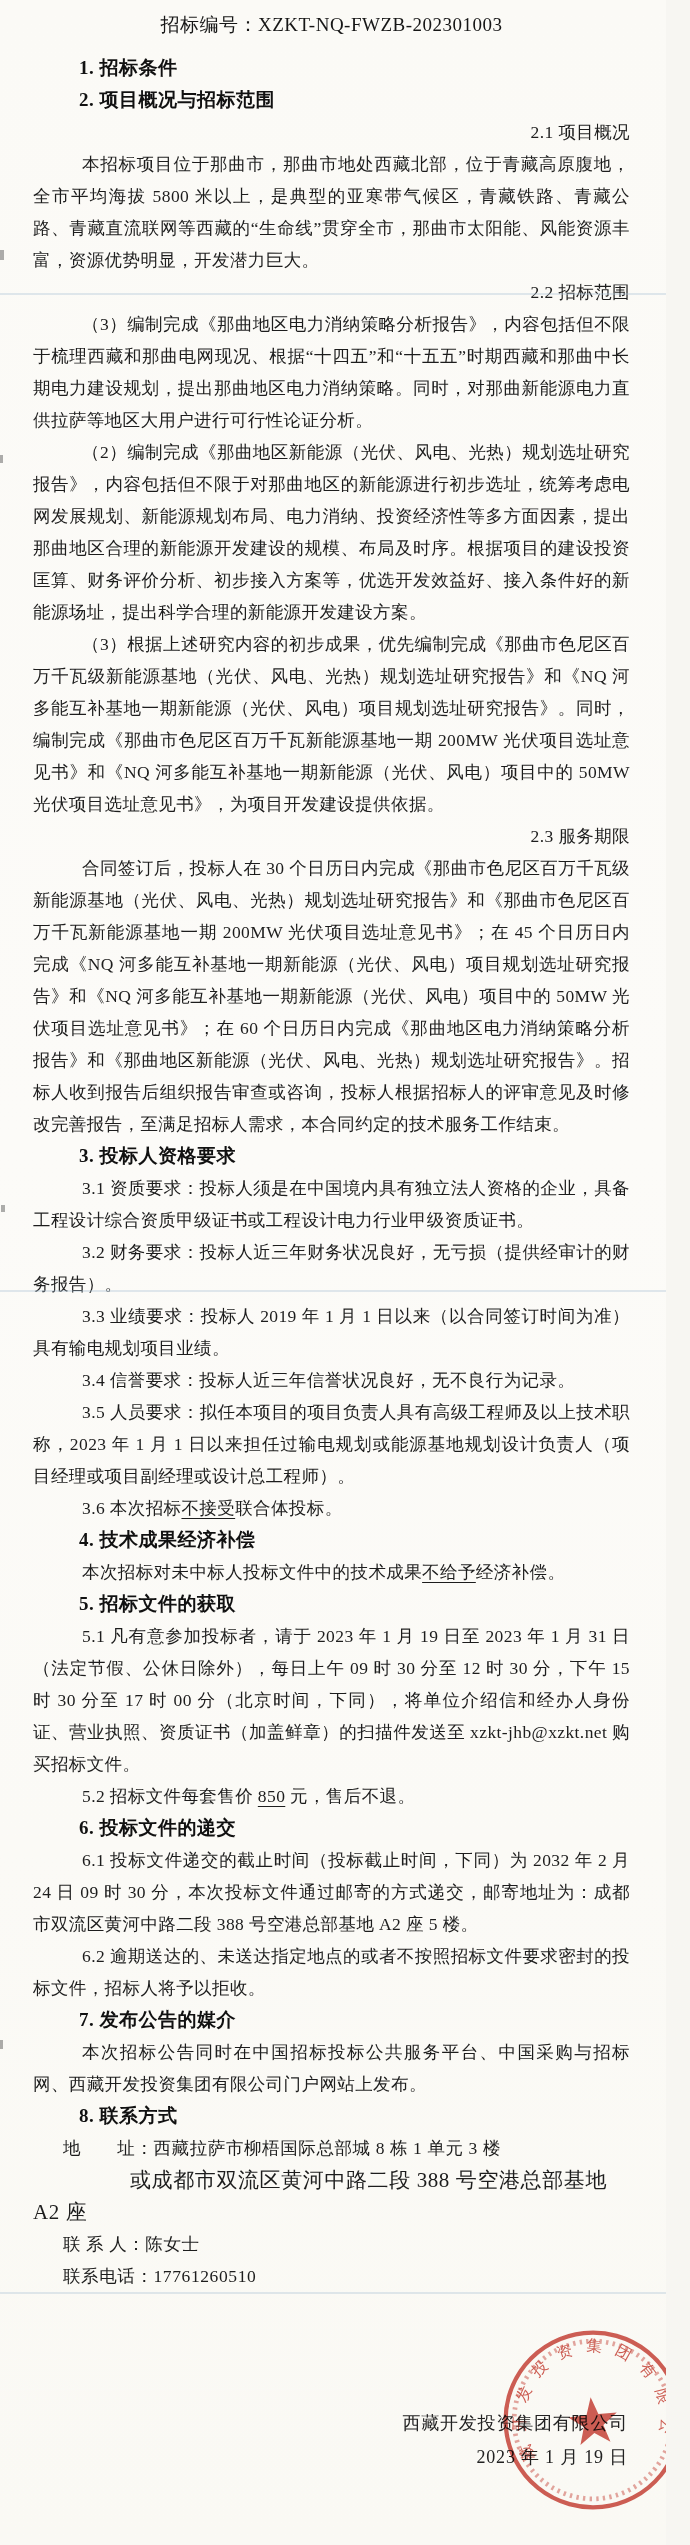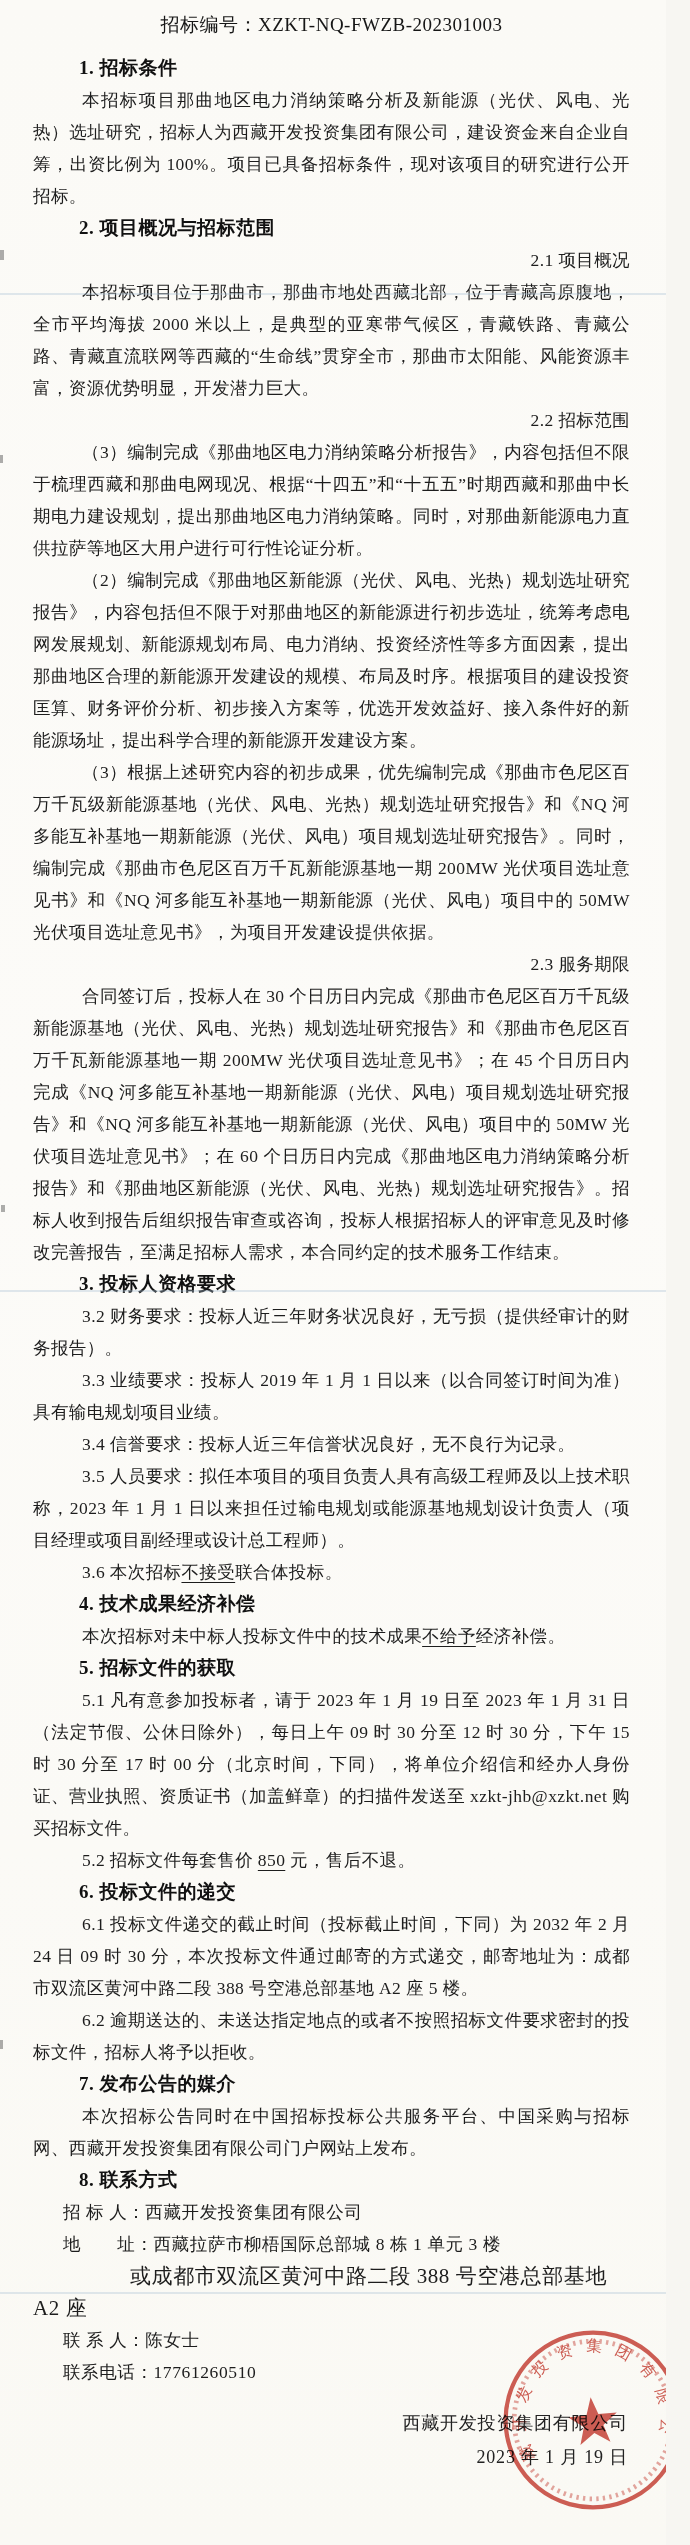--- a/index.html
+++ b/index.html
@@ -58,33 +58,33 @@
   .speck{position:absolute;background:#4c4c4c;opacity:.45;z-index:1;}
 </style>
 </head>
 <body>
 
 <div class="page">
 
   <div class="doc-number">招标编号：XZKT-NQ-FWZB-202301003</div>
 
   <div class="sec-h">1. 招标条件</div>
-  <p class="body">本招标项目那曲地区电力消纳策略分析及新能源（光伏、风电、光热）选址研究，招标人为西藏开发投资集团有限公司，建设资金来自企业自筹，出资比例为 100%。项目已具备招标条件，现对该项目的研究进行公开招标。</p>
 
   <div class="sec-h">2. 项目概况与招标范围</div>
   <div class="sub-h">2.1 项目概况</div>
-  <p class="body">本招标项目位于那曲市，那曲市地处西藏北部，位于青藏高原腹地，全市平均海拔 2000 米以上，是典型的亚寒带气候区，青藏铁路、青藏公路、青藏直流联网等西藏的“生命线”贯穿全市，那曲市太阳能、风能资源丰富，资源优势明显，开发潜力巨大。</p>
+  <p class="body">本招标项目位于那曲市，那曲市地处西藏北部，位于青藏高原腹地，全市平均海拔 5800 米以上，是典型的亚寒带气候区，青藏铁路、青藏公路、青藏直流联网等西藏的“生命线”贯穿全市，那曲市太阳能、风能资源丰富，资源优势明显，开发潜力巨大。</p>
   <div class="sub-h">2.2 招标范围</div>
   <p class="body">（3）编制完成《那曲地区电力消纳策略分析报告》，内容包括但不限于梳理西藏和那曲电网现况、根据“十四五”和“十五五”时期西藏和那曲中长期电力建设规划，提出那曲地区电力消纳策略。同时，对那曲新能源电力直供拉萨等地区大用户进行可行性论证分析。</p>
   <p class="body">（2）编制完成《那曲地区新能源（光伏、风电、光热）规划选址研究报告》，内容包括但不限于对那曲地区的新能源进行初步选址，统筹考虑电网发展规划、新能源规划布局、电力消纳、投资经济性等多方面因素，提出那曲地区合理的新能源开发建设的规模、布局及时序。根据项目的建设投资匡算、财务评价分析、初步接入方案等，优选开发效益好、接入条件好的新能源场址，提出科学合理的新能源开发建设方案。</p>
   <p class="body">（3）根据上述研究内容的初步成果，优先编制完成《那曲市色尼区百万千瓦级新能源基地（光伏、风电、光热）规划选址研究报告》和《NQ 河多能互补基地一期新能源（光伏、风电）项目规划选址研究报告》。同时，编制完成《那曲市色尼区百万千瓦新能源基地一期 200MW 光伏项目选址意见书》和《NQ 河多能互补基地一期新能源（光伏、风电）项目中的 50MW 光伏项目选址意见书》，为项目开发建设提供依据。</p>
   <div class="sub-h">2.3 服务期限</div>
   <p class="body">合同签订后，投标人在 30 个日历日内完成《那曲市色尼区百万千瓦级新能源基地（光伏、风电、光热）规划选址研究报告》和《那曲市色尼区百万千瓦新能源基地一期 200MW 光伏项目选址意见书》；在 45 个日历日内完成《NQ 河多能互补基地一期新能源（光伏、风电）项目规划选址研究报告》和《NQ 河多能互补基地一期新能源（光伏、风电）项目中的 50MW 光伏项目选址意见书》；在 60 个日历日内完成《那曲地区电力消纳策略分析报告》和《那曲地区新能源（光伏、风电、光热）规划选址研究报告》。招标人收到报告后组织报告审查或咨询，投标人根据招标人的评审意见及时修改完善报告，至满足招标人需求，本合同约定的技术服务工作结束。</p>
 
   <div class="sec-h">3. 投标人资格要求</div>
+  <p class="body">3.1 资质要求：投标人须是在中国境内具有独立法人资格的企业，具备工程设计综合资质甲级证书或工程设计电力行业甲级资质证书。</p>
   <p class="body">3.2 财务要求：投标人近三年财务状况良好，无亏损（提供经审计的财务报告）。</p>
   <p class="body">3.3 业绩要求：投标人 2019 年 1 月 1 日以来（以合同签订时间为准）具有输电规划项目业绩。</p>
   <p class="body">3.4 信誉要求：投标人近三年信誉状况良好，无不良行为记录。</p>
   <p class="body">3.5 人员要求：拟任本项目的项目负责人具有高级工程师及以上技术职称，2023 年 1 月 1 日以来担任过输电规划或能源基地规划设计负责人（项目经理或项目副经理或设计总工程师）。</p>
   <p class="body"><span>3.6 本次招标</span><span class="u">不接受</span><span>联合体投标。</span></p>
 
   <div class="sec-h">4. 技术成果经济补偿</div>
   <p class="body"><span>本次招标对未中标人投标文件中的技术成果</span><span class="u">不给予</span><span>经济补偿。</span></p>
 
   <div class="sec-h">5. 招标文件的获取</div>
@@ -92,21 +92,20 @@
   <p class="body"><span>5.2 招标文件每套售价 </span><span class="u">850</span><span> 元，售后不退。</span></p>
 
   <div class="sec-h">6. 投标文件的递交</div>
   <p class="body">6.1 投标文件递交的截止时间（投标截止时间，下同）为 2032 年 2 月 24 日 09 时 30 分，本次投标文件通过邮寄的方式递交，邮寄地址为：成都市双流区黄河中路二段 388 号空港总部基地 A2 座 5 楼。</p>
   <p class="body">6.2 逾期送达的、未送达指定地点的或者不按照招标文件要求密封的投标文件，招标人将予以拒收。</p>
 
   <div class="sec-h">7. 发布公告的媒介</div>
   <p class="body">本次招标公告同时在中国招标投标公共服务平台、中国采购与招标网、西藏开发投资集团有限公司门户网站上发布。</p>
 
   <div class="sec-h">8. 联系方式</div>
-  <p class="contact-line">招 标 人：西藏开发投资集团有限公司</p>
   <p class="contact-line">地　　址：西藏拉萨市柳梧国际总部城 8 栋 1 单元 3 楼</p>
   <p class="contact-cont">或成都市双流区黄河中路二段 388 号空港总部基地 A2 座</p>
   <p class="contact-line">联 系 人：陈女士</p>
   <p class="contact-line">联系电话：17761260510</p>
 
   <div class="signature">
     <div class="sig-company">西藏开发投资集团有限公司</div>
     <div class="sig-date">2023 年 1 月 19 日</div>
   </div>
 

